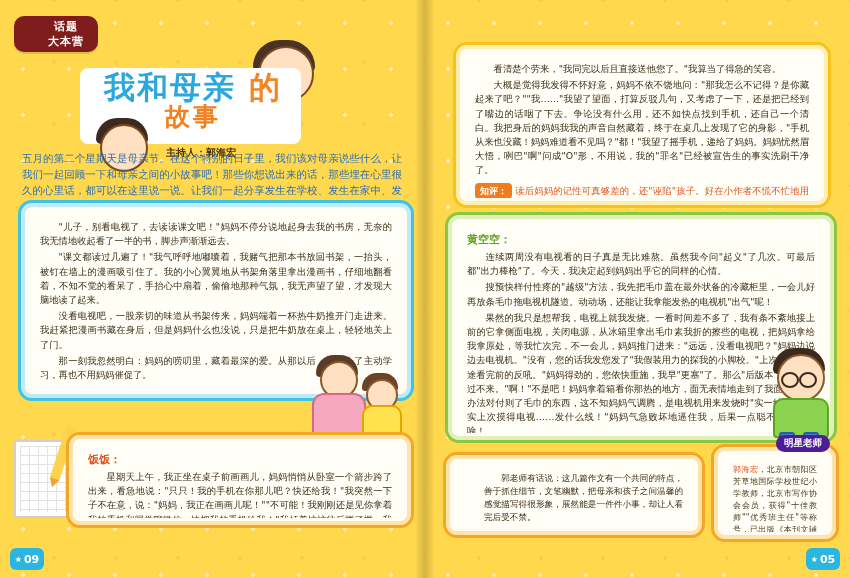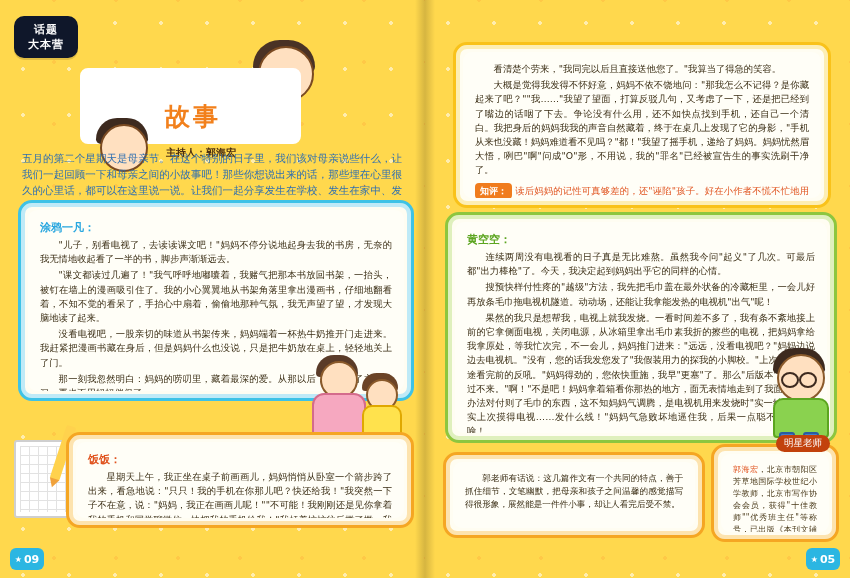--- a/index.html
+++ b/index.html
@@ -17,24 +17,24 @@
 
   
   .dots{position:absolute;inset:0;pointer-events:none;
     background-image:
       radial-gradient(circle, rgba(255,255,255,0.55) 1.6px, transparent 1.8px),
       radial-gradient(circle, rgba(255,170,60,0.35) 1.6px, transparent 1.8px);
     background-size:46px 46px, 62px 62px;
     background-position:0 0, 23px 31px;}
 
   
-  .corner-tab{position:absolute;left:14px;top:16px;width:64px;height:42px;border-radius:10px;
-    background:#0f172a;color:#fff;font-size:11px;font-weight:bold;line-height:15px;
+  .corner-tab{position:absolute;left:14px;top:16px;width:64px;height:36px;border-radius:10px;
+    background:#7f1d1d;color:#fff;font-size:11px;font-weight:bold;line-height:15px;
     display:flex;align-items:center;justify-content:center;text-align:center;
-    box-shadow:0 2px 0 rgba(0,0,0,.12);letter-spacing:1px;}
+    box-shadow:0 2px 0 rgba(0,0,0,.12);letter-spacing:1px;padding-left:20px;}
   .corner-tab span{display:block;}
 
   
   .masthead{position:absolute;left:60px;top:40px;width:300px;height:120px;}
   .title-badge{position:absolute;left:20px;top:28px;width:215px;height:70px;
     background:#fff; border:3px solid #ffffff; border-radius:8px;}
   .title-text{position:absolute;left:28px;top:30px;width:210px;text-align:center;
     font-size:31px;font-weight:bold;color:#2aa7df;letter-spacing:2px;line-height:34px;
     text-shadow:2px 2px 0 #fff, -2px -2px 0 #fff, 2px -2px 0 #fff, -2px 2px 0 #fff;}
   .title-text .t2{color:#f4851f;}
@@ -76,26 +76,26 @@
   
   #box-1{left:18px;top:200px;width:390px;height:195px;}
   #box-2{left:66px;top:432px;width:342px;height:90px;}
 
   
   #box-3{left:28px;top:42px;width:372px;height:160px;}
   #box-4{left:20px;top:212px;width:386px;height:225px;}
   #box-5{left:18px;top:452px;width:256px;height:80px;}
   #box-6{left:286px;top:444px;width:122px;height:92px;}
 
-  .teacher-tag{position:absolute;right:6px;top:-12px;background:#c2410c;color:#fff;
-    font-size:9.5px;font-weight:normal;border-radius:10px;padding:2px 8px;white-space:nowrap;}
+  .teacher-tag{position:absolute;right:6px;top:-12px;background:#4c1d95;color:#fff;
+    font-size:9.5px;font-weight:bold;border-radius:10px;padding:2px 8px;white-space:nowrap;}
   .bio{font-size:8px;line-height:12px;color:#4a3a1a;text-align:justify;}
   .bio-name{color:#e0531f;font-weight:normal;}
 
-  .note{font-size:8.6px;line-height:13px;color:#3a2d14;text-align:justify;text-indent:2em;}
+  .note{font-size:8.6px;line-height:13px;color:#3a2d14;text-align:justify;text-indent:2em;margin-left:19px;}
 
   
   .notebook{position:absolute;left:14px;top:440px;width:58px;height:74px;background:#fff;
     border:2px solid #cfcfcf;border-radius:3px;}
   .notebook .grid{position:absolute;inset:4px;
     background-image:linear-gradient(#e2e2e2 1px,transparent 1px),linear-gradient(90deg,#e2e2e2 1px,transparent 1px);
     background-size:9px 9px;}
   .pencil{position:absolute;left:58px;top:425px;width:10px;height:56px;background:#ffd24d;
     border-radius:2px;transform:rotate(18deg);}
   .pencil::after{content:"";position:absolute;bottom:-8px;left:0;border-left:5px solid transparent;
@@ -140,31 +140,34 @@
       <div>
         <span>话题</span>
         <span>大本营</span>
       </div>
     </div>
 
     <div class="masthead">
       <div class="mom-hair"></div>
       <div class="face mom-face"></div>
       <div class="title-badge"></div>
+      <div class="title-text">
+        <span>我和母亲</span>
+        <span class="t2">的</span>
+      </div>
       <div class="title-sub">故事</div>
       <div class="boy-hair"></div>
       <div class="face boy-face"></div>
       <div class="host">主持人：郭海宏</div>
     </div>
 
     <div class="intro">五月的第二个星期天是母亲节。在这个特别的日子里，我们该对母亲说些什么，让我们一起回顾一下和母亲之间的小故事吧！那些你想说出来的话，那些埋在心里很久的心里话，都可以在这里说一说。让我们一起分享发生在学校、发生在家中、发生在路途上的那些温暖瞬间——让大家一同分享你的快乐吧！</div>
 
     <div class="box box-blue" id="box-1">
       <div class="box-inner">
-        <div class="art-title blue">涂鸦一凡：</div>
         <div class="art-body">
           <p>"儿子，别看电视了，去读读课文吧！"妈妈不停分说地起身去我的书房，无奈的我无情地收起看了一半的书，脚步声渐渐远去。</p>
           <p>"课文都读过几遍了！"我气呼呼地嘟囔着，我赌气把那本书放回书架，一抬头，被钉在墙上的漫画吸引住了。我的小心翼翼地从书架角落里拿出漫画书，仔细地翻看着，不知不觉的看呆了，手抬心中扇着，偷偷地那种气氛，我无声望了望，才发现大脑地读了起来。</p>
           <p>没看电视吧，一股亲切的味道从书架传来，妈妈端着一杯热牛奶推开门走进来。我赶紧把漫画书藏在身后，但是妈妈什么也没说，只是把牛奶放在桌上，轻轻地关上了门。</p>
           <p>那一刻我忽然明白：妈妈的唠叨里，藏着最深的爱。从那以后，我学会了主动学习，再也不用妈妈催促了。</p>
         </div>
 
       </div>
     </div>
 

